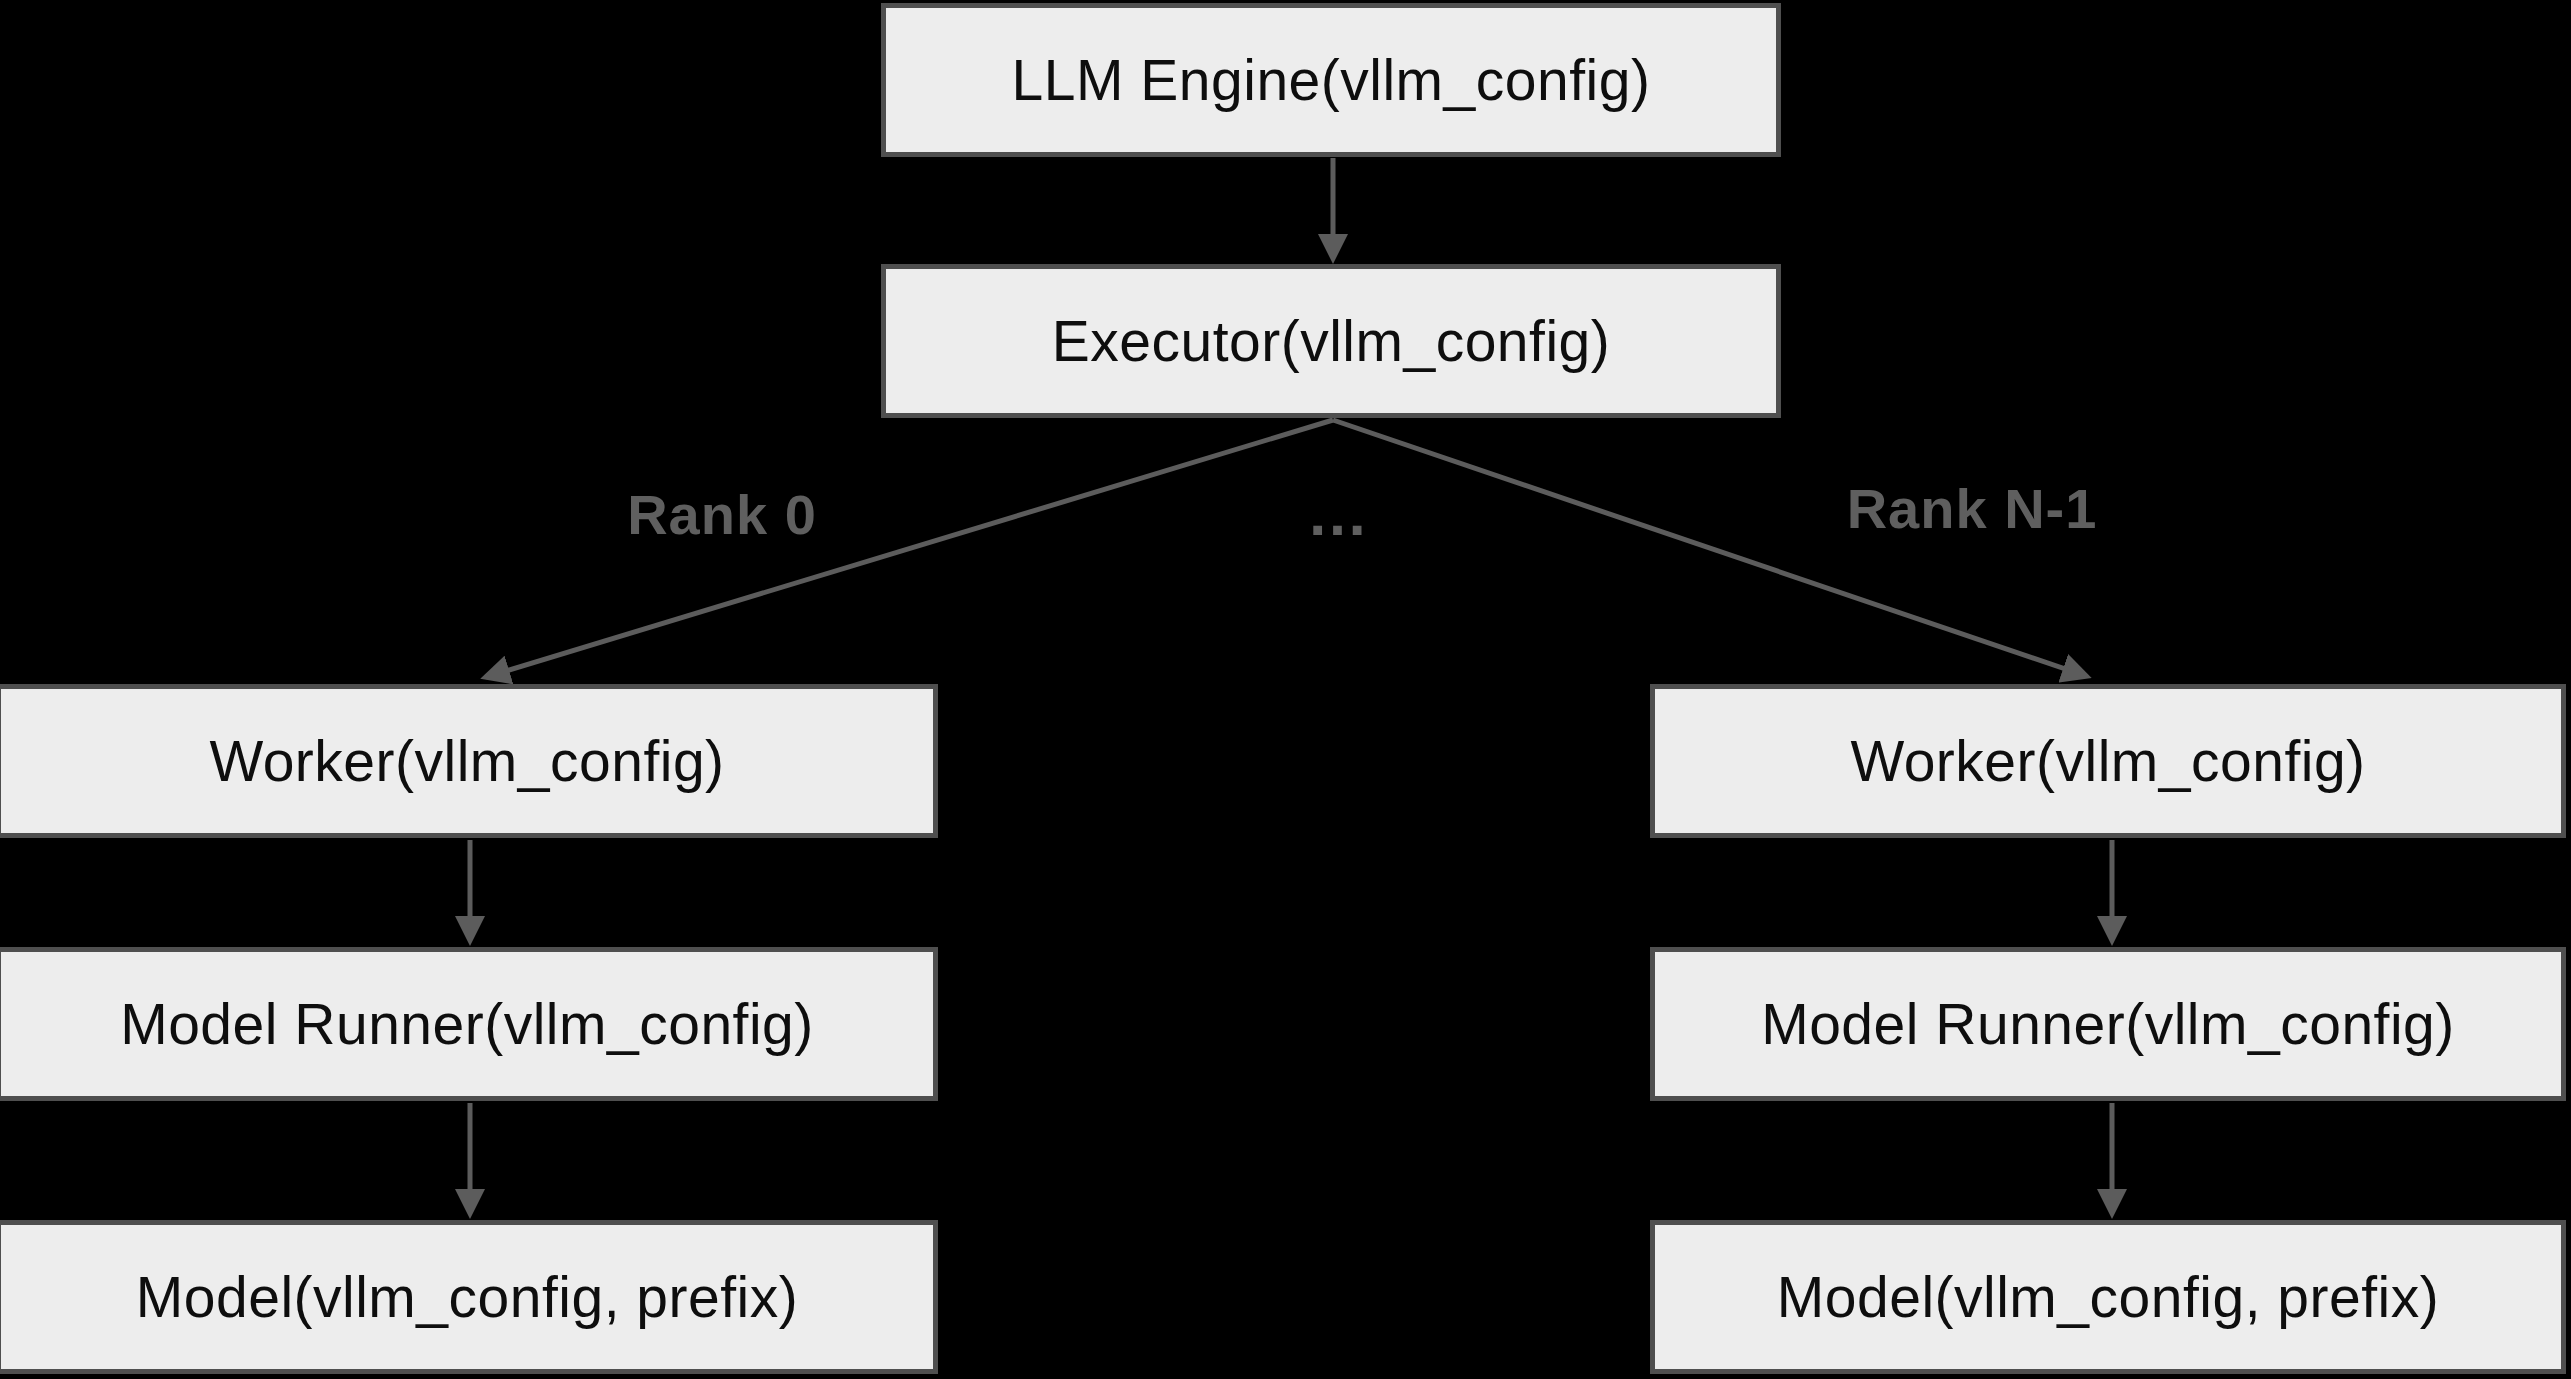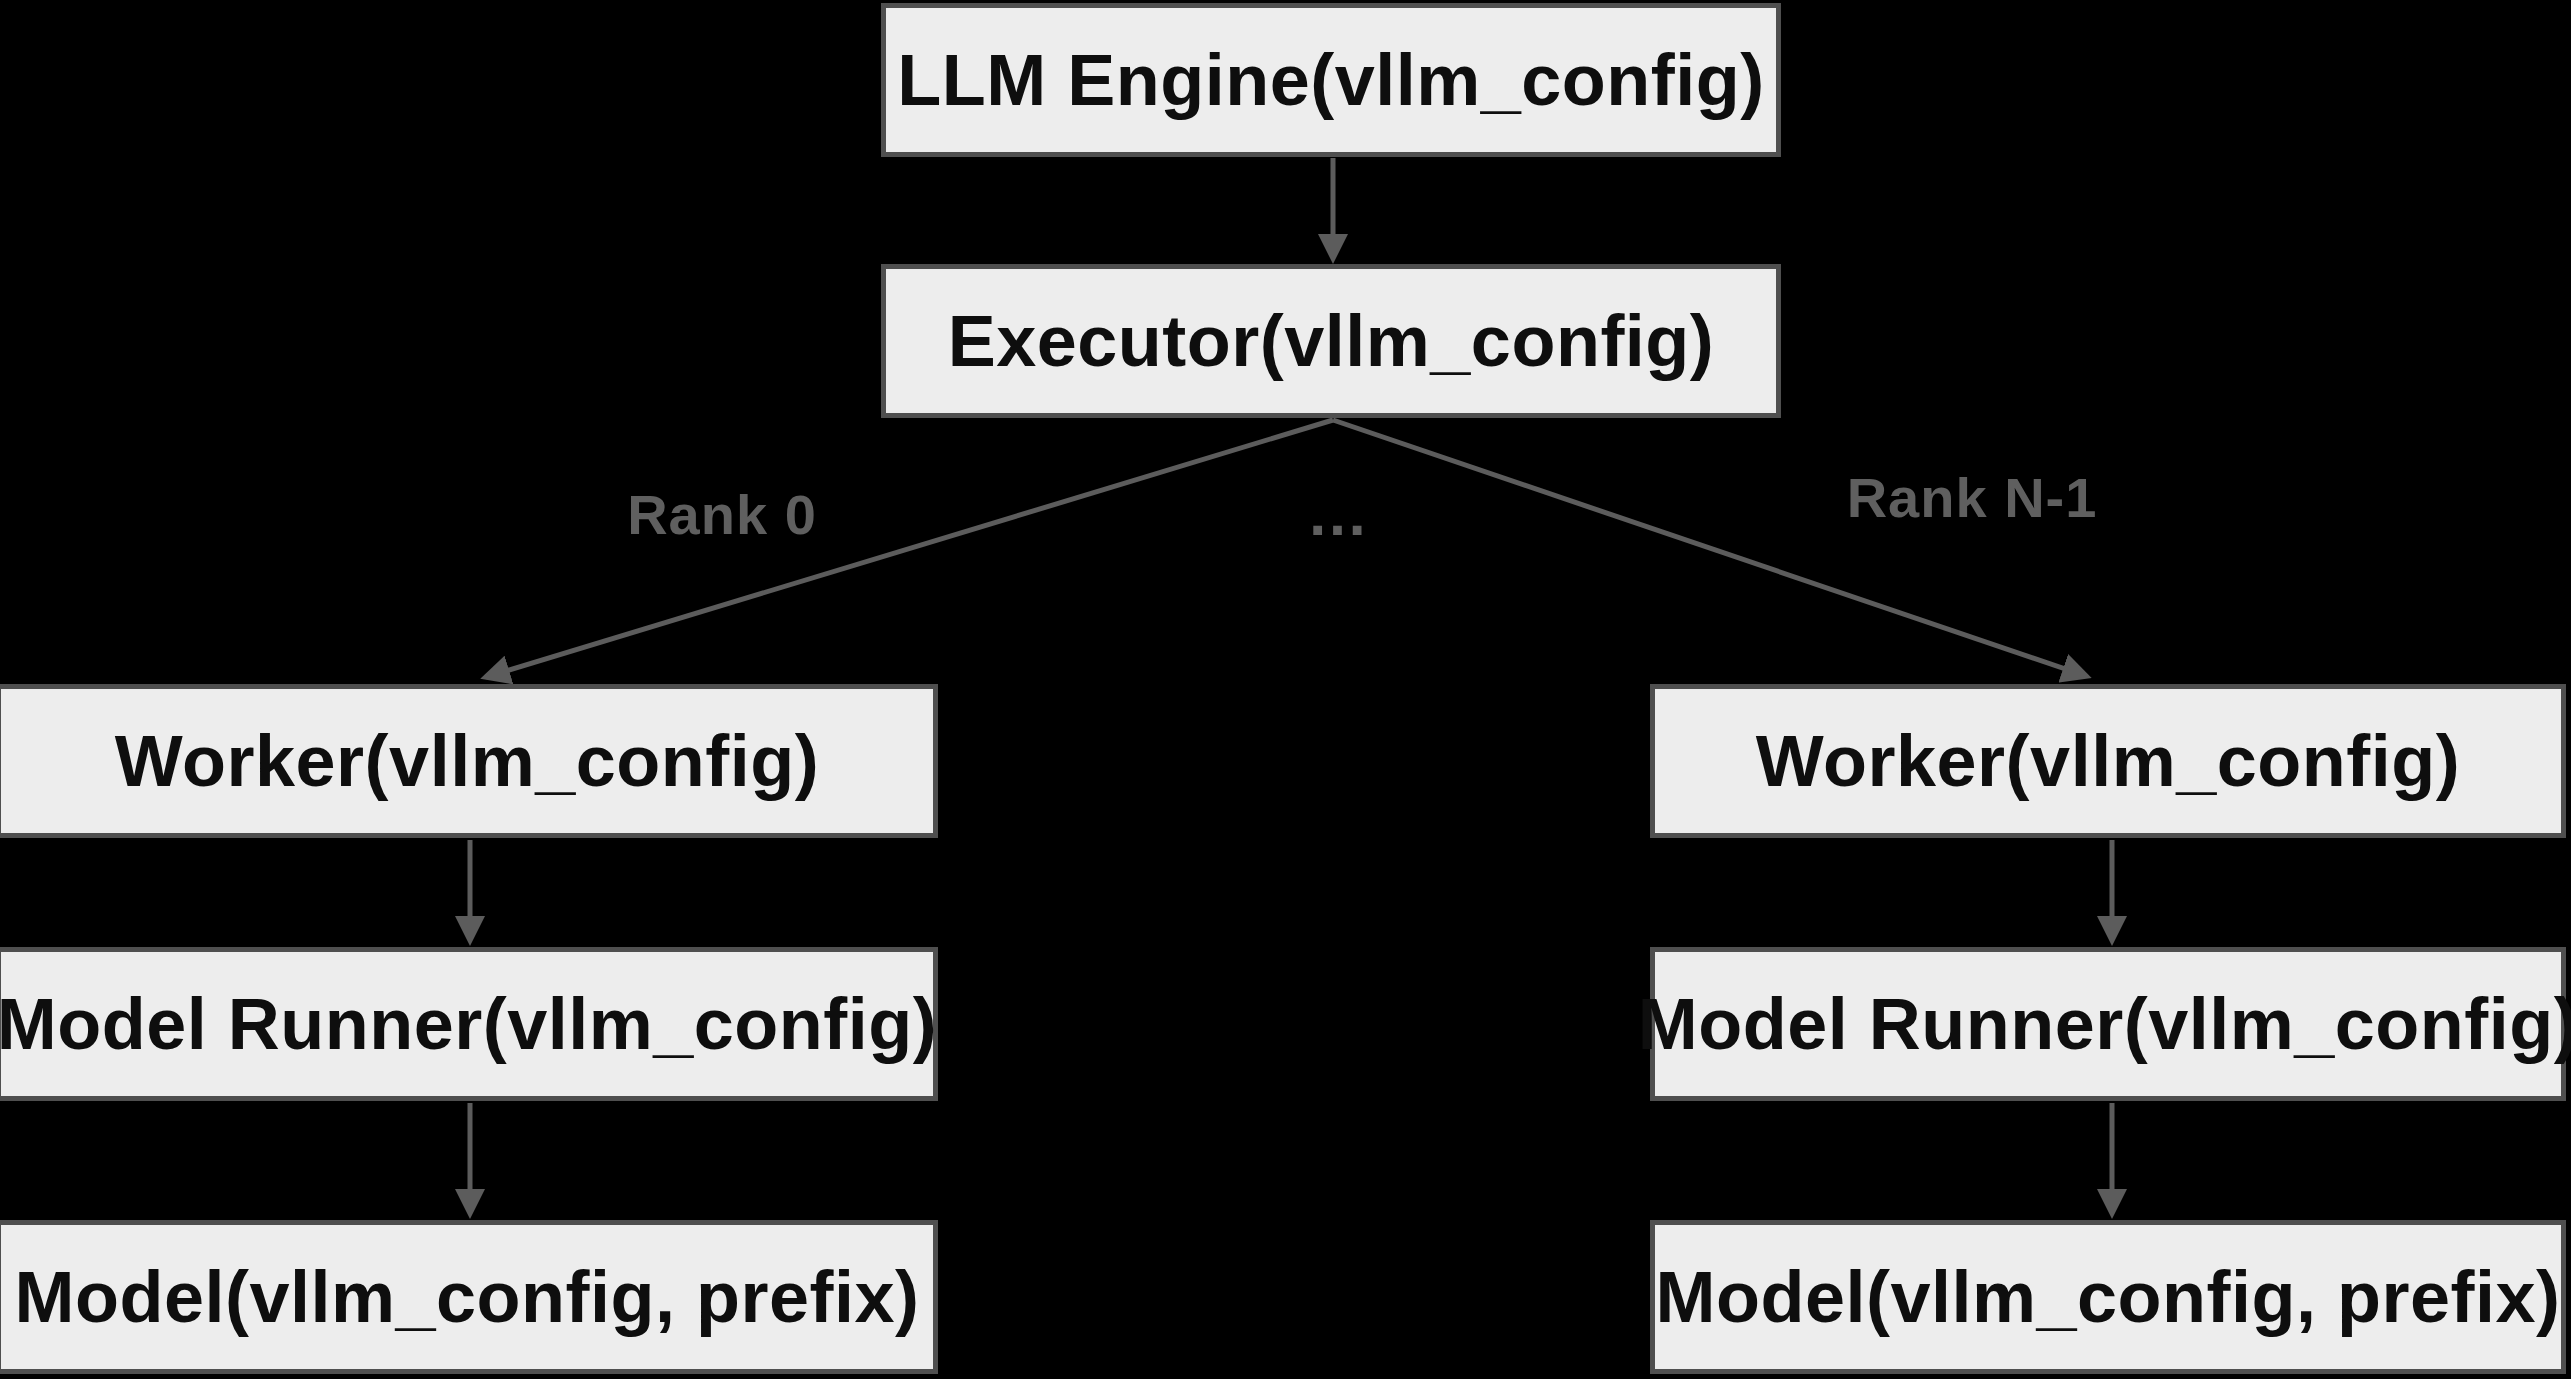--- a/index.html
+++ b/index.html
@@ -25,22 +25,22 @@
     overflow: hidden;
   }
   .node {
     position: absolute;
     background: var(--node-fill);
     border: 5px solid var(--node-border);
     color: var(--node-text);
     display: flex;
     align-items: center;
     justify-content: center;
-    font-size: 72px;
-    font-weight: 700;
+    font-size: 57px;
+    font-weight: 400;
     letter-spacing: 0.5px;
     white-space: nowrap;
     text-align: left;
   }
   .node-llm-engine     { left: 881px;  top: 3px;    width: 900px; height: 154px; }
   .node-executor       { left: 881px;  top: 264px;  width: 900px; height: 154px; }
   .node-worker-0       { left: -4px;   top: 684px;  width: 942px; height: 154px; }
   .node-worker-n       { left: 1650px; top: 684px;  width: 916px; height: 154px; }
   .node-model-runner-0 { left: -4px;   top: 947px;  width: 942px; height: 154px; }
   .node-model-runner-n { left: 1650px; top: 947px;  width: 916px; height: 154px; }
@@ -52,21 +52,21 @@
     color: var(--edge-label-text);
     font-size: 56px;
     font-weight: bold;
     letter-spacing: 1px;
     white-space: nowrap;
     text-align: center;
     transform: translateX(-50%);
   }
   .edge-label-rank-0   { left: 722px;  top: 482px; }
   .edge-label-ellipsis { left: 1338px; top: 478px; font-size: 62px; }
-  .edge-label-rank-n-1 { left: 1972px; top: 465px; }
+  .edge-label-rank-n-1 { left: 1972px; top: 476px; }
 
   svg.edges {
     position: absolute;
     left: 0;
     top: 0;
     width: 2571px;
     height: 1379px;
     pointer-events: none;
   }
   svg.edges line {

